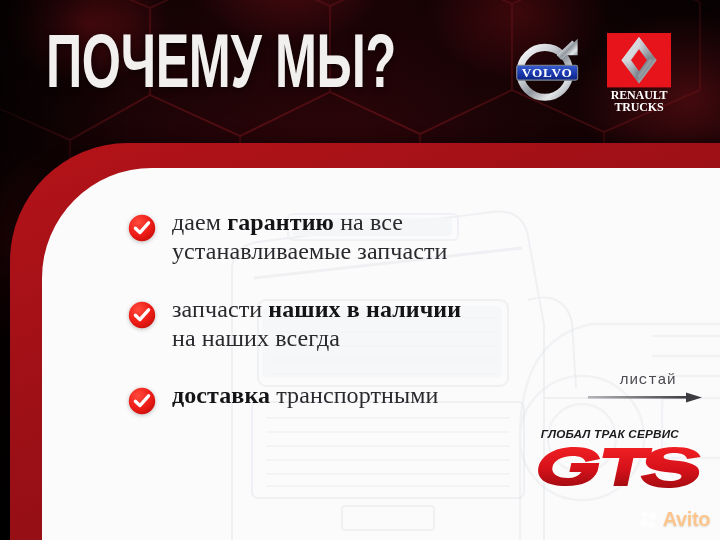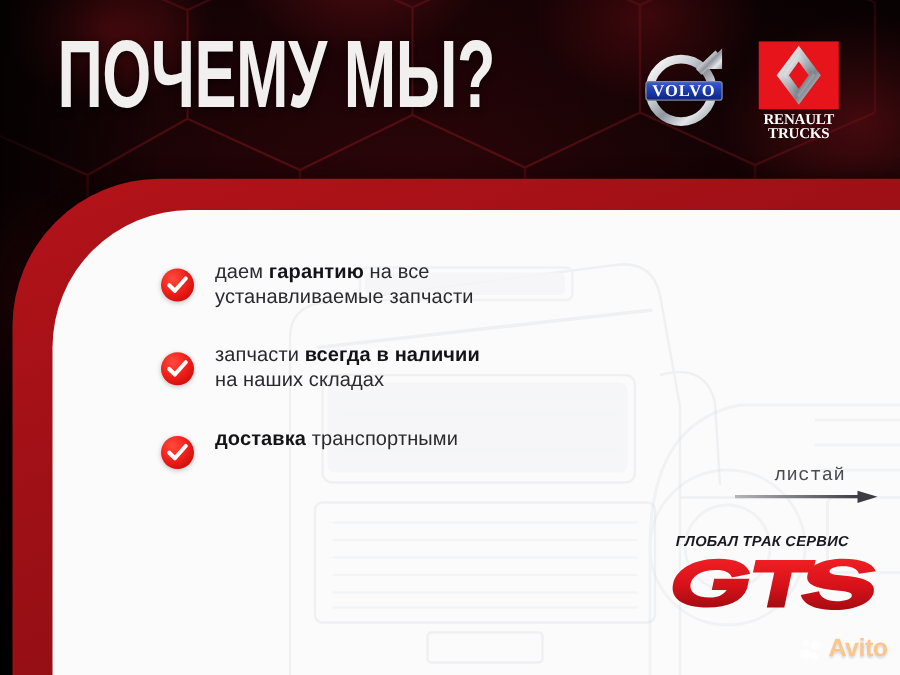--- a/index.html
+++ b/index.html
@@ -149,24 +149,24 @@
   .check {
     flex: 0 0 auto;
     width: 28px;
     height: 28px;
     margin-top: 6px;
     position: relative;
     filter: drop-shadow(0 1px 2px rgba(0,0,0,.25));
   }
   .bullet-text {
     color: #2a2a2e;
-    font-size: 16px;
+    font-size: 24px;
     line-height: 1.22;
     letter-spacing: 0.1px;
-    font-family: Liberation Sans, sans-serif;
+    font-family: Liberation Serif, serif;
   }
   .bullet-text b { font-weight: 700; color: #141417; }
 
   
   .swipe {
     position: absolute;
     left: 588px;
     top: 372px;
     z-index: 7;
     width: 120px;
@@ -350,21 +350,21 @@
         <span class="bullet-text"><span>даем </span><b>гарантию</b><span> на все</span><br><span>устанавливаемые запчасти</span></span>
       </div>
 
       <div class="bullet">
         <span class="check">
           <svg viewBox="0 0 28 28" width="28" height="28">
             <circle cx="14" cy="14" r="13.2" fill="url(#cg1)"></circle>
             <path d="M7.4,14.2 L11.9,18.6 L20.6,8.8" fill="none" stroke="#fff" stroke-width="3.3" stroke-linecap="round" stroke-linejoin="round"></path>
           </svg>
         </span>
-        <span class="bullet-text"><span>запчасти </span><b>всегда в наличии</b><span></span><br><span>на наших складах</span></span>
+        <span class="bullet-text"><span>запчасти </span><b>наших в наличии</b><span></span><br><span>на наших всегда</span></span>
       </div>
 
       <div class="bullet">
         <span class="check">
           <svg viewBox="0 0 28 28" width="28" height="28">
             <circle cx="14" cy="14" r="13.2" fill="url(#cg1)"></circle>
             <path d="M7.4,14.2 L11.9,18.6 L20.6,8.8" fill="none" stroke="#fff" stroke-width="3.3" stroke-linecap="round" stroke-linejoin="round"></path>
           </svg>
         </span>
         <span class="bullet-text"><b>доставка</b><span> транспортными</span><br></span>

